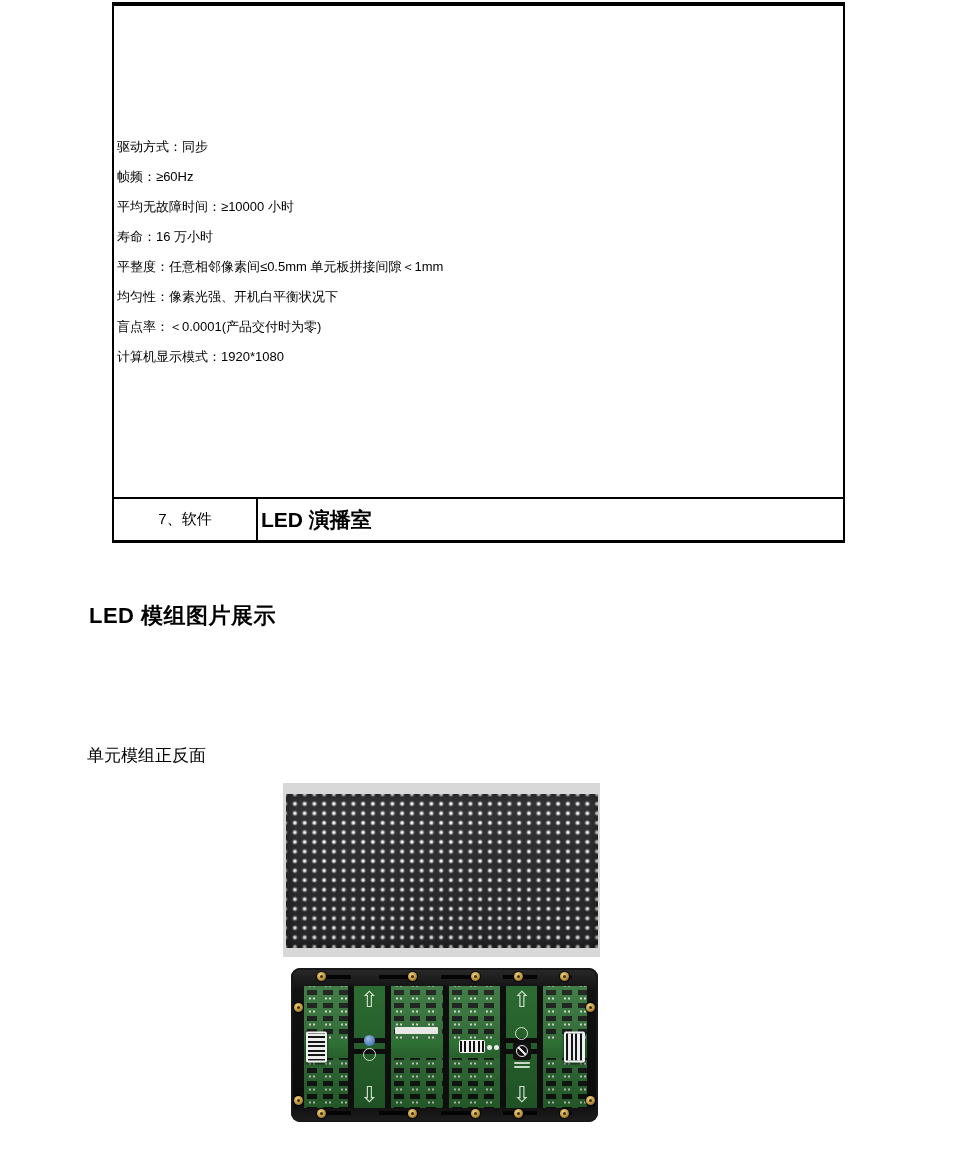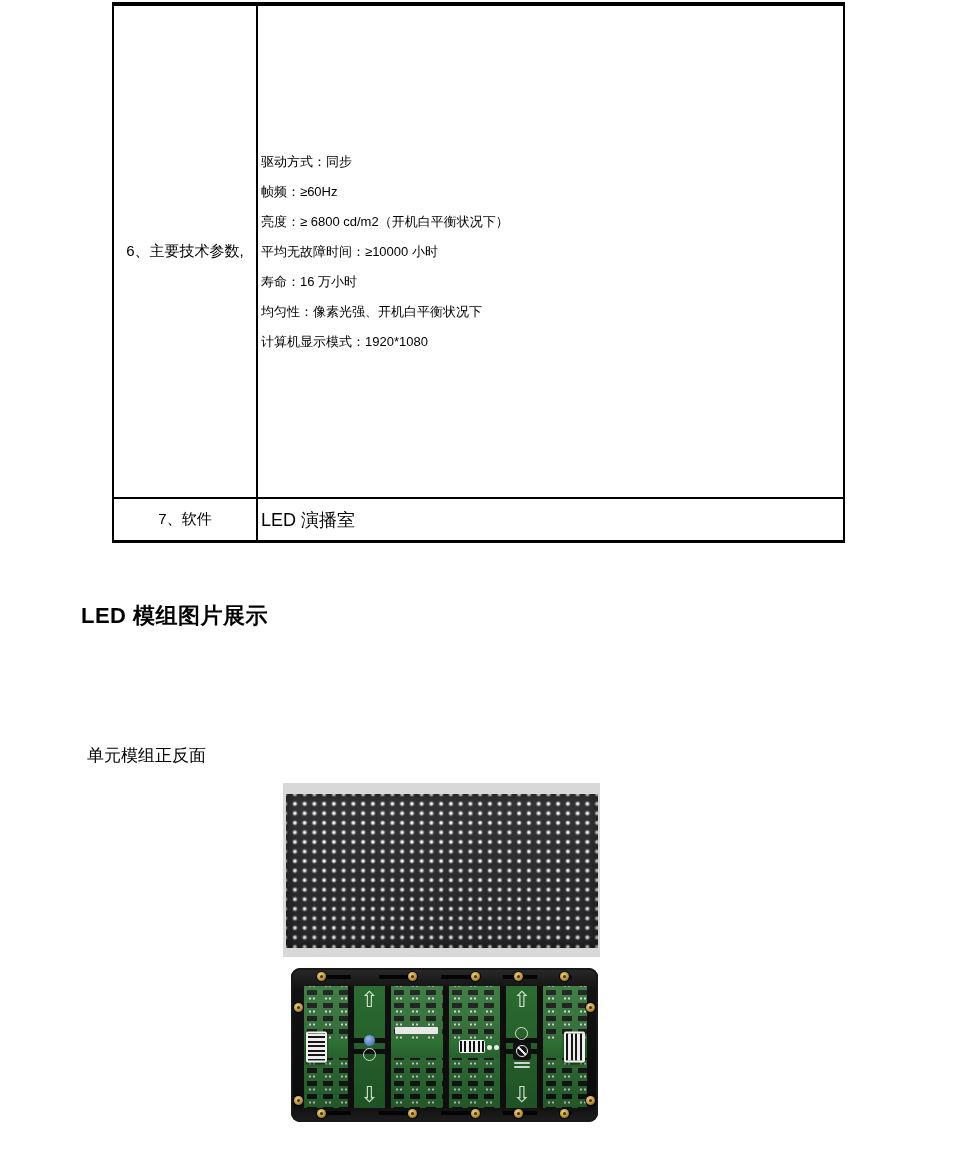--- a/index.html
+++ b/index.html
@@ -24,25 +24,25 @@
   .t-row-7 { height:41px; }
   .t-cell-label {
     flex:0 0 144px; width:144px; box-sizing:border-box;
     border-right:2px solid var(--ink,#000);
     display:flex; align-items:center; justify-content:center;
     font-size:15px; text-align:center;
   }
   .t-cell-value { flex:1; box-sizing:border-box; padding-left:3px; min-width:0; }
   .t-row-6 .t-cell-value { display:flex; flex-direction:column; justify-content:center; }
   .param-line { font-size:13px; line-height:30px; height:30px; white-space:pre; }
-  .t-row-7 .t-cell-value { display:flex; align-items:center; font-size:18px; }
+  .t-row-7 .t-cell-value { display:flex; align-items:center; font-size:21px;font-weight:bold; }
 
   
   .doc-heading {
-    position:absolute; left:81px; top:601px;
+    position:absolute; left:89px; top:601px;
     font-size:22px; font-weight:700; letter-spacing:0.5px;
   }
   .doc-caption {
     position:absolute; left:87px; top:744px; font-size:17px;
     font-family:Liberation Sans, sans-serif;
   }
 
   
   .photo-front {
     position:absolute; left:283px; top:783px; width:317px; height:174px;
@@ -164,28 +164,28 @@
   }
   .slot-top { top:7px; } .slot-bottom { bottom:7px; }
 </style>
 </head>
 <body>
 
 <div class="page">
 
   <div class="spec-table">
     <div class="t-row t-row-6">
-      <div class="t-cell-label">6、主要技术参数,</div>
       <div class="t-cell-value">
         <div class="param-line">驱动方式：同步</div>
         <div class="param-line">帧频：≥60Hz</div>
-        <div class="param-line">亮度：≥ 6800 cd/m2（开机白平衡状况下）</div>
         <div class="param-line">平均无故障时间：≥10000 小时</div>
         <div class="param-line">寿命：16 万小时</div>
+        <div class="param-line">平整度：任意相邻像素间≤0.5mm 单元板拼接间隙＜1mm</div>
         <div class="param-line">均匀性：像素光强、开机白平衡状况下</div>
+        <div class="param-line">盲点率：＜0.0001(产品交付时为零)</div>
         <div class="param-line">计算机显示模式：1920*1080</div>
       </div>
     </div>
     <div class="t-row t-row-7">
       <div class="t-cell-label">7、软件</div>
       <div class="t-cell-value">LED 演播室</div>
     </div>
   </div>
 
   <div class="doc-heading">LED 模组图片展示</div>

